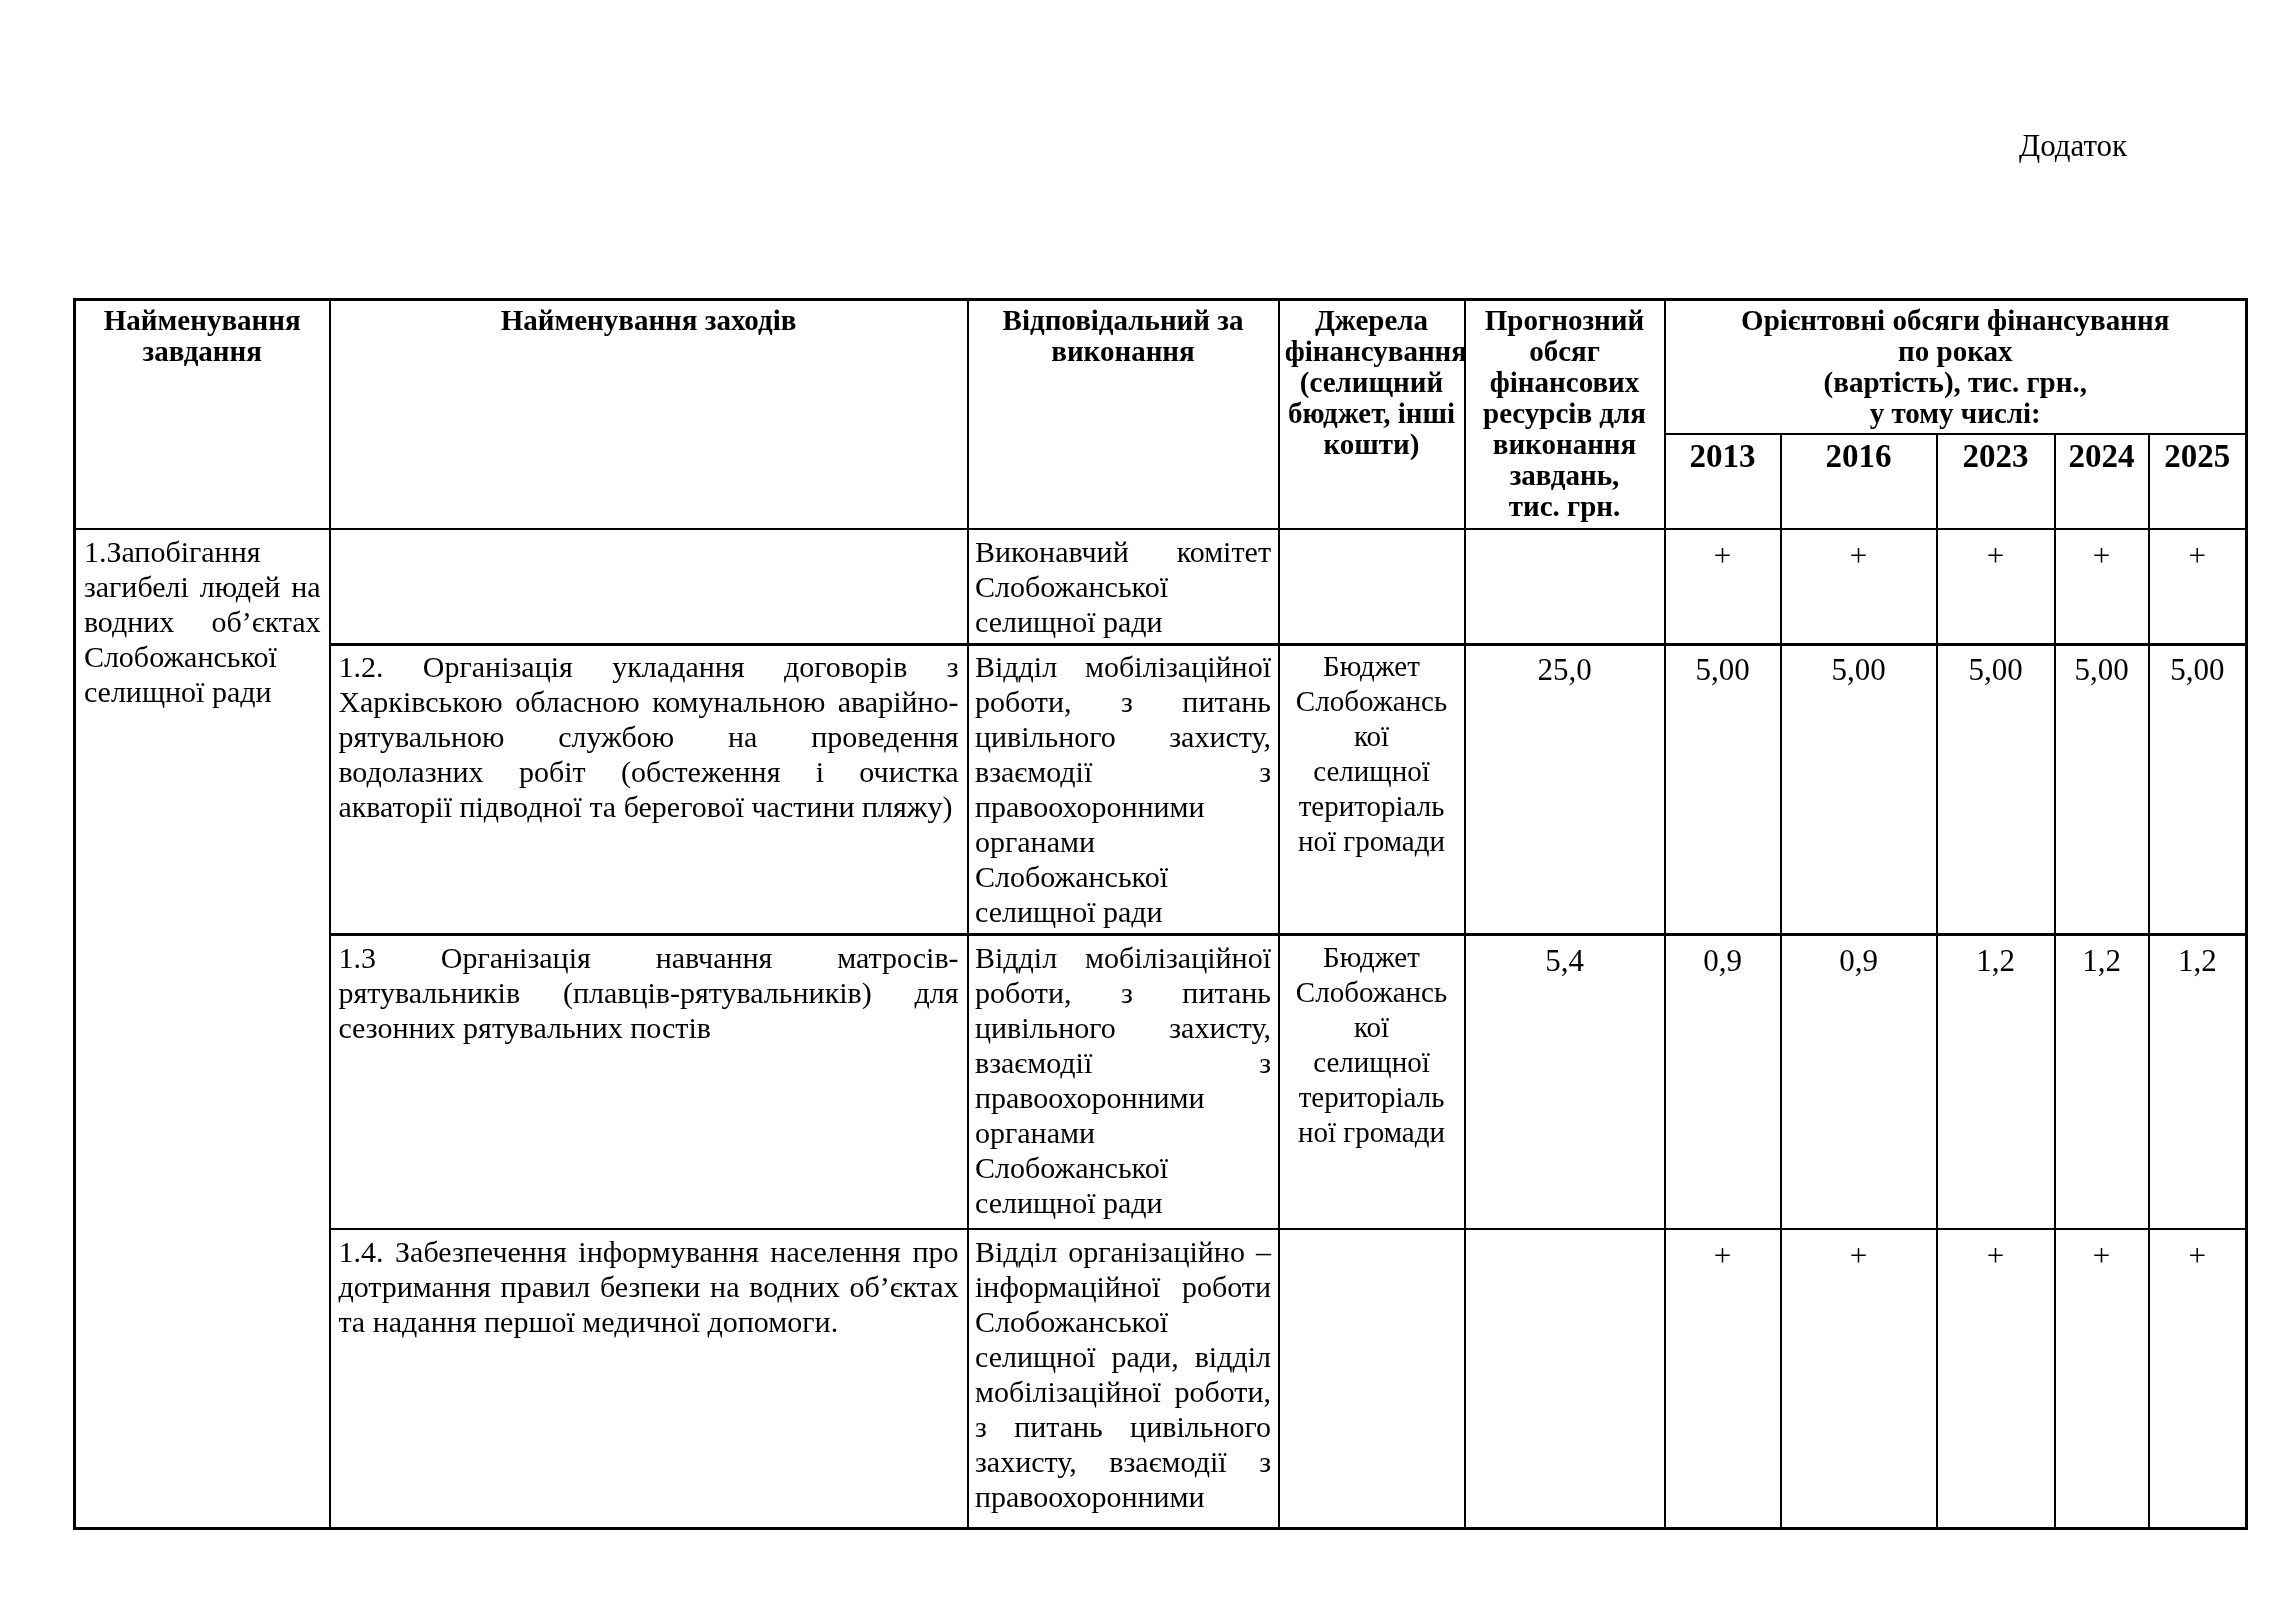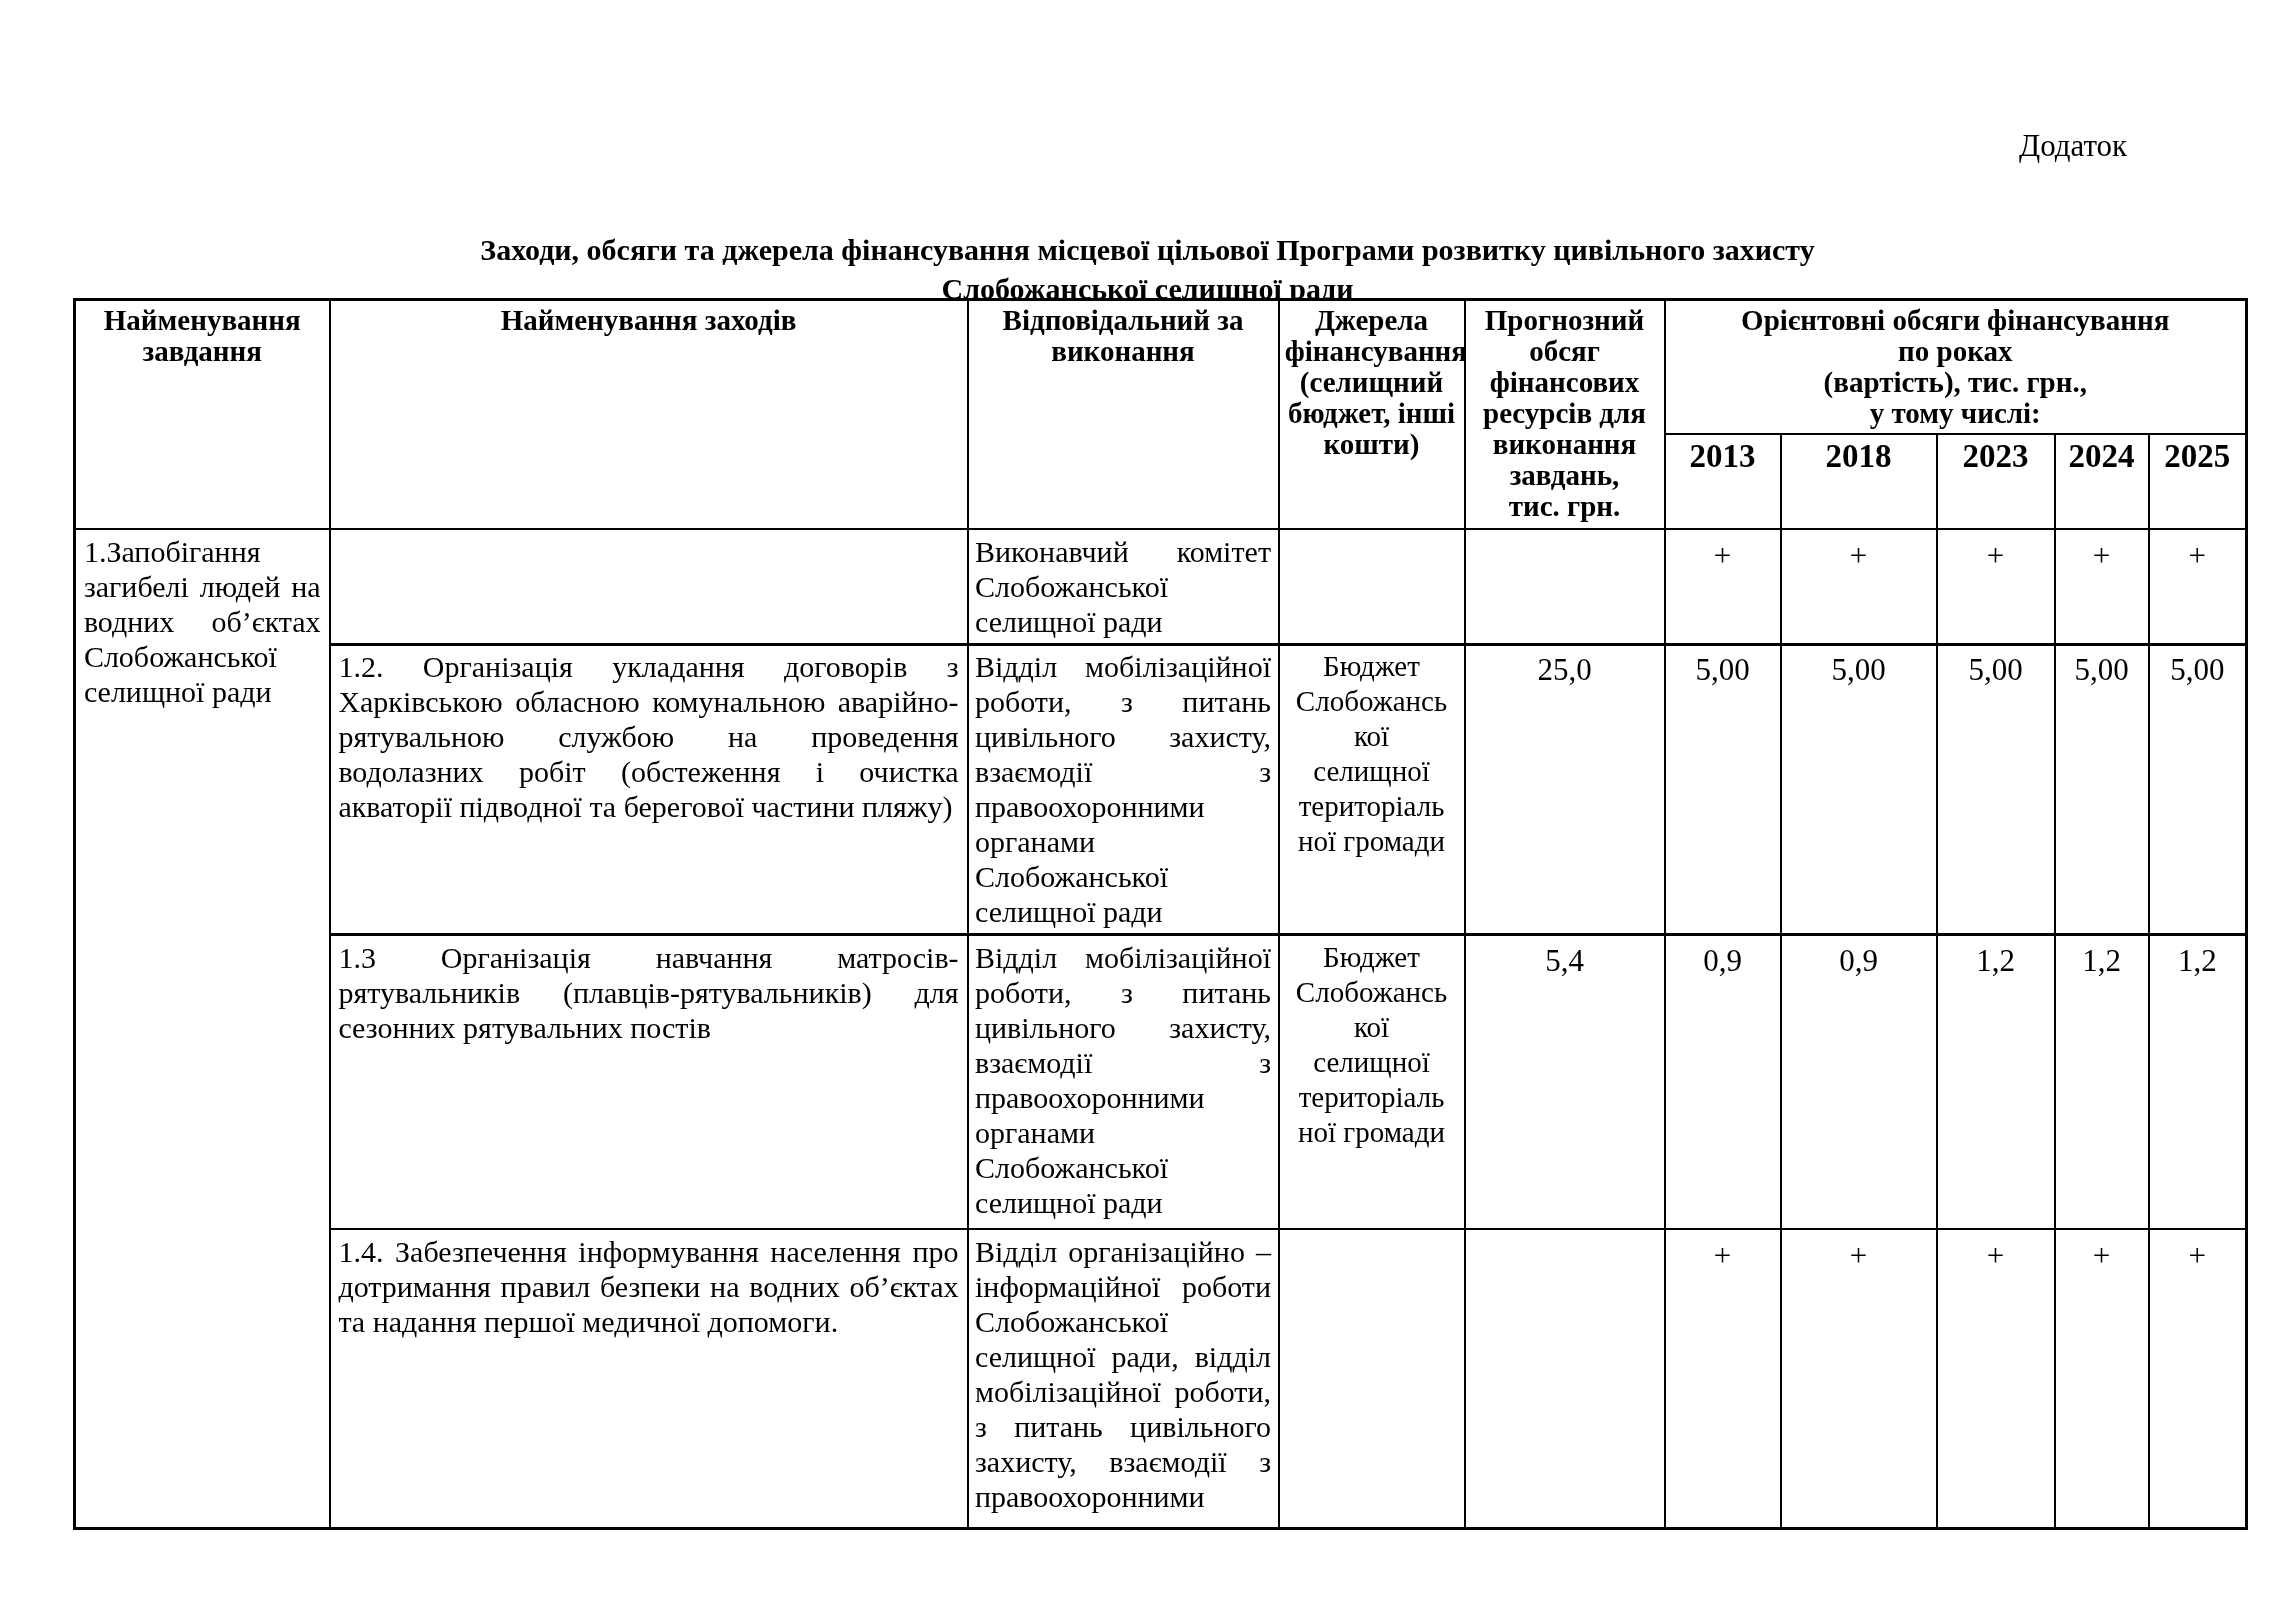--- a/index.html
+++ b/index.html
@@ -93,24 +93,20 @@
   }
   tr.r4 .clip { max-height: 344px; overflow: hidden; }
 </style>
 </head>
 <body>
 
 <div class="page">
 
   <div class="appendix">Додаток</div>
 
-  <div class="doc-title">
-    <div>Заходи, обсяги та джерела фінансування місцевої цільової Програми розвитку цивільного захисту</div>
-    <div>Слобожанської селищної ради</div>
-  </div>
 
   <div class="tbl-wrap">
     <table class="program">
       <colgroup>
         <col style="width:255px">
           <col style="width:638px">
           <col style="width:311px">
         <col style="width:186px">
           <col style="width:200px">
           <col style="width:116px">
@@ -153,21 +149,21 @@
 по роках
 (вартість), тис. грн.,
 у тому числі:</div>
             </th>
         </tr>
         <tr class="hr2" style="height:95px">
           <th class="year-cell">
               <div class="hd">2013</div>
             </th>
           <th class="year-cell">
-              <div class="hd">2018</div>
+              <div class="hd">2016</div>
             </th>
           <th class="year-cell">
               <div class="hd">2023</div>
             </th>
           <th class="year-cell">
               <div class="hd">2024</div>
             </th>
           <th class="year-cell">
               <div class="hd">2025</div>
             </th>

